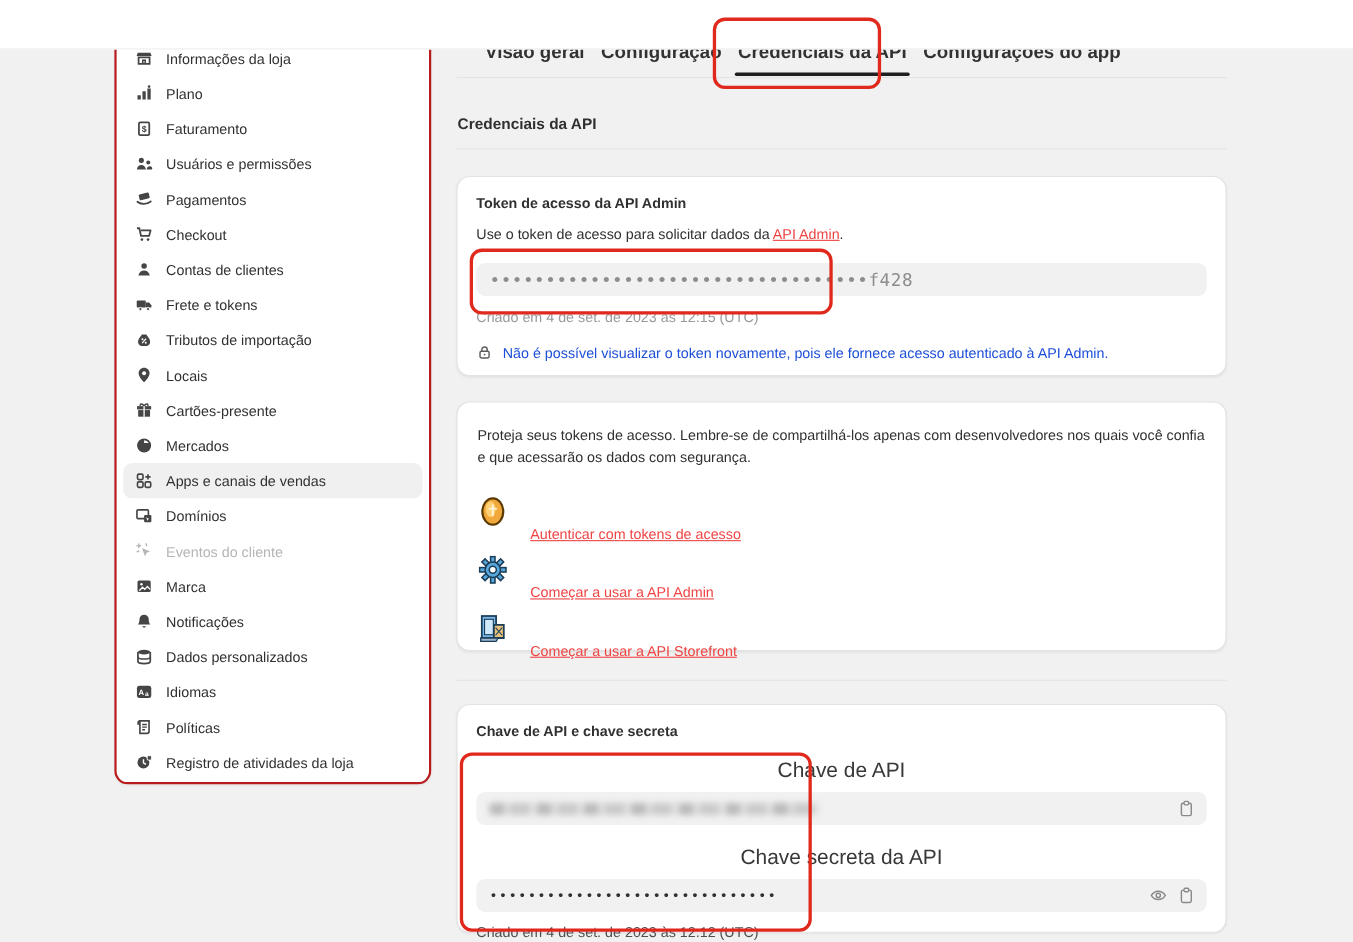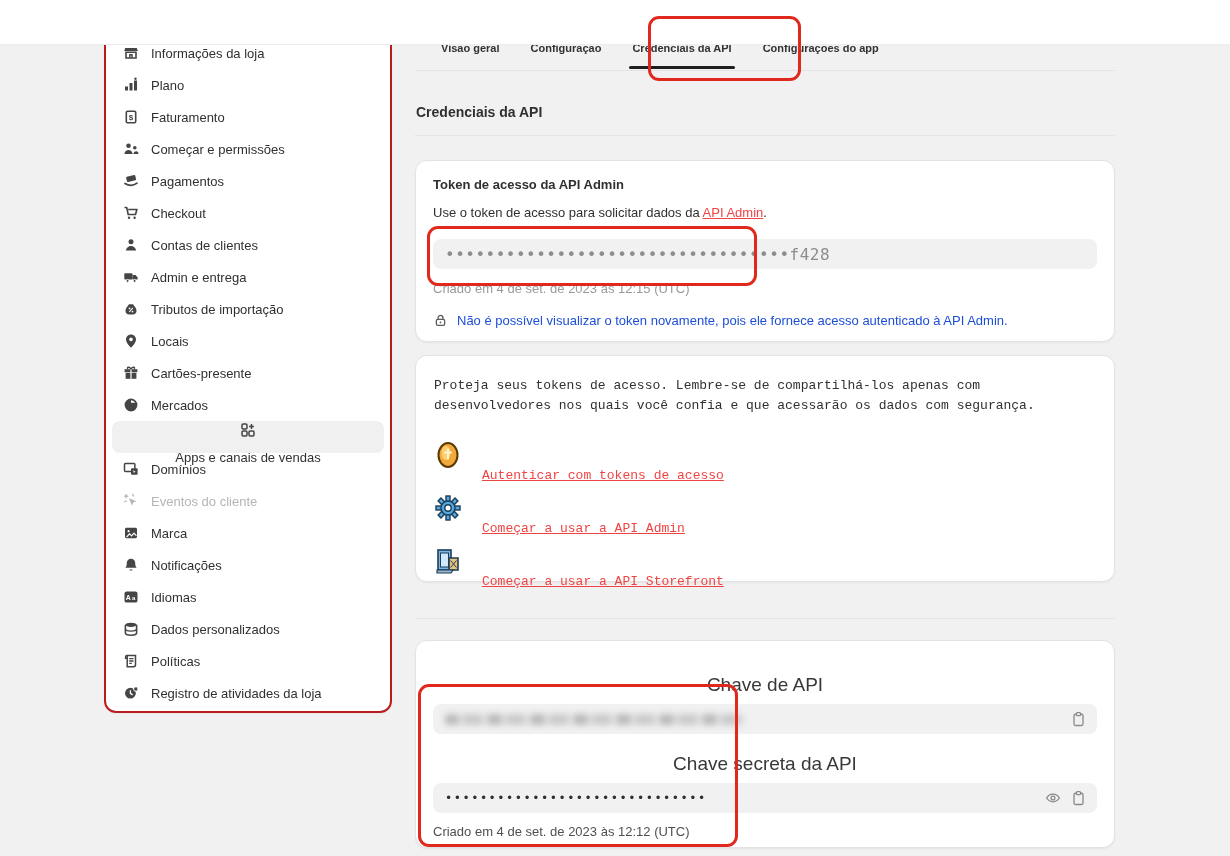--- a/index.html
+++ b/index.html
@@ -17,29 +17,29 @@
     position:absolute;left:104px;top:25px;width:288px;height:688px;
     background:#ffffff;border:2px solid #b91c1c;border-radius:12px;
     box-sizing:border-box;padding:10px 6px 6px 6px;z-index:2;
     box-shadow:0 1px 2px rgba(0,0,0,.04);
   }
   .side-item{
     height:32px;display:flex;align-items:center;gap:12px;
     padding:0 10px;border-radius:8px;font-size:13px;font-weight:500;
     color:#303030;cursor:pointer;white-space:nowrap;
   }
-  .side-item.active{background:#f0f0f0;flex-direction:column;}
+  .side-item.active{background:#f0f0f0;}
   .side-item.disabled{color:#b5b5b5;}
   .side-item .ic{width:17px;height:17px;flex:0 0 17px;display:flex;align-items:center;justify-content:center;}
   .side-item svg{display:block;}
 
   
   .tabs{
-    position:absolute;left:441px;top:38px;height:20px;display:flex;gap:31px;
-    font-size:11px;font-weight:600;color:#323232;z-index:1;align-items:center;text-align:right;
+    position:absolute;left:441px;top:38px;height:20px;display:flex;gap:15px;
+    font-size:17px;font-weight:600;color:#323232;z-index:1;align-items:center;text-align:right;
   }
   .tab{position:relative;cursor:pointer;line-height:20px;}
   .tab.active::after{
     content:"";position:absolute;left:-3px;right:-3px;bottom:-11px;height:3px;
     background:#1f1f1f;border-radius:2px;
   }
   .divider{position:absolute;left:415px;width:700px;height:1px;background:#e4e4e4;}
   .page-heading{position:absolute;left:416px;top:95px;font-size:14px;font-weight:700;color:#303030;}
 
   .card{
@@ -124,21 +124,21 @@
   </div>
   <div class="side-item">
     <span class="ic">
         <svg width="16" height="16" viewBox="0 0 16 16">
           <circle cx="5.5" cy="4.8" r="2.3" fill="#454545"></circle>
           <path d="M1.4 13c.3-2.5 2-4 4.1-4s3.8 1.5 4.1 4z" fill="#454545"></path>
           <circle cx="11.8" cy="6.8" r="1.8" fill="#454545"></circle>
           <path d="M10.3 13c.3-1.7 1.4-2.8 2.8-2.8 1 0 1.9.6 2.4 1.6l-.4 1.2z" fill="#454545"></path>
         </svg>
       </span>
-    <span>Começar e permissões</span>
+    <span>Usuários e permissões</span>
   </div>
   <div class="side-item">
     <span class="ic">
         <svg width="16" height="16" viewBox="0 0 16 16">
           <rect x="3.4" y="2.8" width="9.4" height="5.4" rx="1" transform="rotate(-14 8 5.5)" fill="#454545"></rect>
           <path d="M2 10.5c4.2 2.6 8 2.6 12-.4" fill="none" stroke="#454545" stroke-width="1.7" stroke-linecap="round"></path>
         </svg>
       </span>
     <span>Pagamentos</span>
   </div>
@@ -163,21 +163,21 @@
   </div>
   <div class="side-item">
     <span class="ic">
         <svg width="16" height="16" viewBox="0 0 16 16">
           <rect x="1.3" y="4.2" width="8.2" height="6.3" rx=".8" fill="#454545"></rect>
           <path d="M9.5 6h3.1l2 2.6v1.9H9.5z" fill="#454545"></path>
           <circle cx="4.6" cy="11.9" r="1.4" fill="#454545" stroke="#fff" stroke-width=".8"></circle>
           <circle cx="11.6" cy="11.9" r="1.4" fill="#454545" stroke="#fff" stroke-width=".8"></circle>
         </svg>
       </span>
-    <span>Admin e entrega</span>
+    <span>Frete e tokens</span>
   </div>
   <div class="side-item">
     <span class="ic">
         <svg width="16" height="16" viewBox="0 0 16 16">
           <path d="M6 3.2h4l1.6 2.2c1.3 1.5 1.9 2.9 1.9 4.5 0 2-1.6 3.6-3.6 3.6H6.1c-2 0-3.6-1.6-3.6-3.6 0-1.6.6-3 1.9-4.5z" fill="#454545"></path>
           <path d="M6.2 11l3.6-4.2" stroke="#fff" stroke-width="1.1"></path>
           <circle cx="6.5" cy="7.4" r=".9" fill="#fff"></circle>
           <circle cx="9.5" cy="10.6" r=".9" fill="#fff"></circle>
         </svg>
       </span>
@@ -257,36 +257,36 @@
         <svg width="16" height="16" viewBox="0 0 16 16">
           <path d="M8 1.8a4.2 4.2 0 014.2 4.2c0 3 .8 4 1.4 4.7H2.4C3 10 3.8 9 3.8 6A4.2 4.2 0 018 1.8z" fill="#454545"></path>
           <path d="M6.3 12.4a1.8 1.8 0 003.4 0z" fill="#454545"></path>
         </svg>
       </span>
     <span>Notificações</span>
   </div>
   <div class="side-item">
     <span class="ic">
         <svg width="16" height="16" viewBox="0 0 16 16">
+          <ellipse cx="8" cy="3.8" rx="5.6" ry="2.1" fill="#454545"></ellipse>
+          <path d="M2.4 3.8v8.3c0 1.2 2.5 2.1 5.6 2.1s5.6-.9 5.6-2.1V3.8" fill="none" stroke="#454545" stroke-width="1.6"></path>
+          <path d="M2.4 8c0 1.2 2.5 2.1 5.6 2.1s5.6-.9 5.6-2.1" fill="none" stroke="#454545" stroke-width="1.4"></path>
+        </svg>
+      </span>
+    <span>Dados personalizados</span>
+  </div>
+  <div class="side-item">
+    <span class="ic">
+        <svg width="16" height="16" viewBox="0 0 16 16">
           <rect x="1.5" y="2.4" width="13" height="11.2" rx="2.2" fill="#454545"></rect>
           <text x="5.4" y="10.6" font-size="7" font-weight="bold" fill="#fff" text-anchor="middle" font-family="sans-serif">A</text>
           <text x="10.6" y="11.4" font-size="6" font-weight="bold" fill="#fff" text-anchor="middle" font-family="sans-serif">a</text>
         </svg>
       </span>
     <span>Idiomas</span>
-  </div>
-  <div class="side-item">
-    <span class="ic">
-        <svg width="16" height="16" viewBox="0 0 16 16">
-          <ellipse cx="8" cy="3.8" rx="5.6" ry="2.1" fill="#454545"></ellipse>
-          <path d="M2.4 3.8v8.3c0 1.2 2.5 2.1 5.6 2.1s5.6-.9 5.6-2.1V3.8" fill="none" stroke="#454545" stroke-width="1.6"></path>
-          <path d="M2.4 8c0 1.2 2.5 2.1 5.6 2.1s5.6-.9 5.6-2.1" fill="none" stroke="#454545" stroke-width="1.4"></path>
-        </svg>
-      </span>
-    <span>Dados personalizados</span>
   </div>
   <div class="side-item">
     <span class="ic">
         <svg width="16" height="16" viewBox="0 0 16 16">
           <path d="M4.2 2.4h8.3v9.4a1.9 1.9 0 01-1.9 1.9H4.2z" fill="none" stroke="#454545" stroke-width="1.5"></path>
           <path d="M4.2 2.4A1.6 1.6 0 002.6 4v1.2h1.6" fill="none" stroke="#454545" stroke-width="1.5"></path>
           <path d="M6.2 5.6h4.3M6.2 8h4.3M6.2 10.4h2.6" stroke="#454545" stroke-width="1.3"></path>
         </svg>
       </span>
     <span>Políticas</span>
@@ -326,21 +326,21 @@
   <div class="lock-row">
     <span><svg width="15" height="15" viewBox="0 0 16 16">
           <rect x="3.6" y="6.8" width="8.8" height="6.4" rx="1.4" fill="none" stroke="#5c5c5c" stroke-width="1.4"></rect>
           <path d="M5.4 6.8V5.2a2.6 2.6 0 015.2 0v1.6" fill="none" stroke="#5c5c5c" stroke-width="1.4"></path>
           <circle cx="8" cy="10" r=".9" fill="#5c5c5c"></circle>
         </svg></span>
     <span>Não é possível visualizar o token novamente, pois ele fornece acesso autenticado à API Admin.</span>
   </div>
 </section>
 
-<section class="card" style="top:355px;height:227px;padding:16px 18px;font-family:Liberation Mono, monospace;">
+<section class="card" style="top:365px;height:227px;padding:16px 18px;">
   <p class="body-text" style="margin:4px 0 0 0;max-width:676px;">Proteja seus tokens de acesso. Lembre-se de compartilhá-los apenas com desenvolvedores nos quais você confia e que acessarão os dados com segurança.</p>
 
   <div class="link-row">
     <span class="px-ic">
         <svg width="24" height="28" viewBox="0 0 24 28">
           <ellipse cx="12" cy="14" rx="9.5" ry="12" fill="#f2a93c" stroke="#5b3a00" stroke-width="2"></ellipse>
           <ellipse cx="10" cy="12" rx="4.5" ry="7" fill="#ffd071"></ellipse>
           <path d="M12 8.5v9M9 11.5h6" stroke="#fff3cf" stroke-width="2" stroke-linecap="round"></path>
         </svg>
       </span>
@@ -377,20 +377,21 @@
           <path d="M2 23h16l-2 3H2z" fill="#9db6cc" stroke="#1c3d57" stroke-width="1.2"></path>
         </svg>
       </span>
     <a class="blue-link">Começar a usar a API Storefront</a>
   </div>
 </section>
 
 <div class="divider" style="top:618px;"></div>
 
 <section class="card" style="top:640px;height:208px;">
+  <div class="card-title">Chave de API e chave secreta</div>
 
   <div class="field-label">Chave de API</div>
   <div class="key-field">
     <span class="blur-blob"></span>
     <span class="field-icons">
       <span class="fic">
           <svg width="15" height="16" viewBox="0 0 16 17">
             <rect x="3.2" y="3.4" width="9.6" height="12" rx="1.6" fill="none" stroke="#8a8a8a" stroke-width="1.4"></rect>
             <rect x="5.8" y="1.6" width="4.4" height="3.4" rx="1" fill="#f1f1f1" stroke="#8a8a8a" stroke-width="1.3"></rect>
           </svg>

